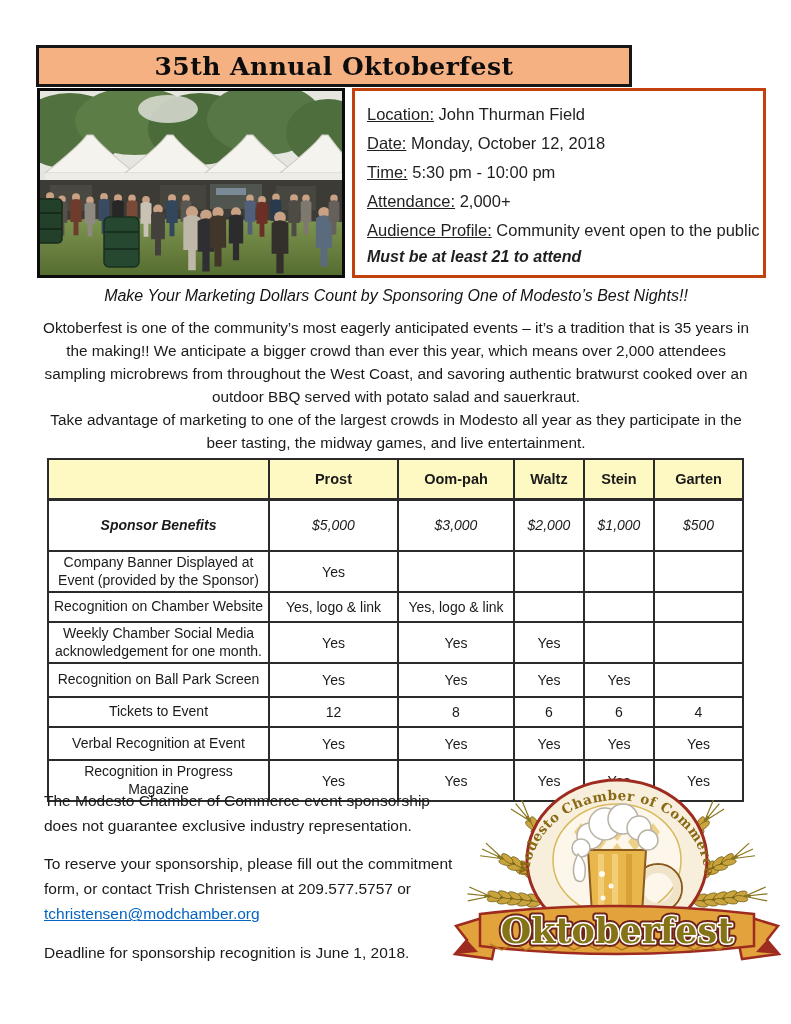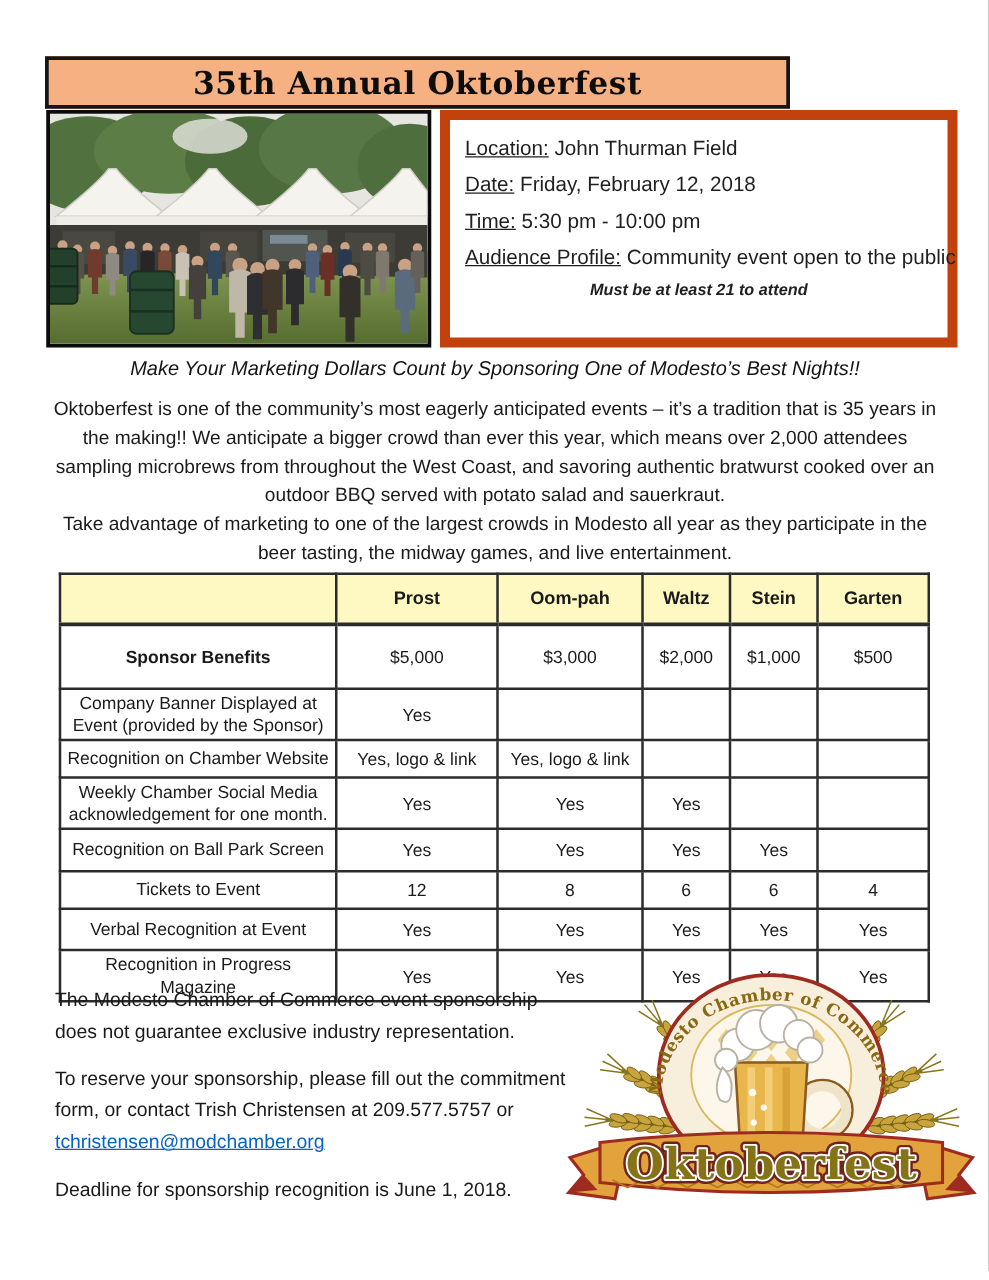--- a/index.html
+++ b/index.html
@@ -16,27 +16,27 @@
     font-family:"DejaVu Serif", serif; font-weight:bold; font-size:25px;
     letter-spacing:0.5px; color:#0d0d0d;
   }
   .photo {
     position:absolute; left:37px; top:88px; width:308px; height:190px;
     border:3px solid #0b0b0b; background:#E6E6E0;
   }
   .photo svg { display:block; width:100%; height:100%; }
   .info-box {
     position:absolute; left:352px; top:88px; width:414px; height:190px;
-    border:8px solid #c2410c; padding:9px 12px 3px 12px; background:#fff;
+    border:3px solid #c2410c; padding:9px 12px 3px 12px; background:#fff;
   }
   .info-row { font-size:16.5px; line-height:29px; white-space:nowrap; }
   .info-row .lbl { text-decoration:underline; }
   .info-note {
-    text-align:center; font-weight:bold; font-style:italic;
-    font-size:13px; margin-top:3px;
+    text-align:left; font-weight:bold; font-style:italic;
+    font-size:16px; margin-top:3px;
   }
   .tagline {
     position:absolute; left:36px; top:287px; width:720px;
     text-align:center; font-weight:normal; font-style:italic; font-size:16px;
     color:#141414;
   }
   .intro {
     position:absolute; left:40px; top:317px; width:712px;
     text-align:center; font-size:15.3px; line-height:22.9px; color:#1a1a1a;
   }
@@ -47,21 +47,21 @@
   }
   table.sponsor td, table.sponsor th {
     border:2px solid #2b2b2b; text-align:center; vertical-align:middle;
     padding:2px 4px; font-weight:normal;
   }
   table.sponsor tr.head th {
     background:#fef9c3; font-weight:bold; height:40px; font-size:14.5px;
     border-bottom:3px solid #2b2b2b;
   }
   td.rowlabel { line-height:1.25; }
-  tr.r0 td { height:52px; } tr.r0 td.rowlabel { font-weight:bold; }
+  tr.r0 td { height:52px;font-style:italic; } tr.r0 td.rowlabel { font-weight:bold; }
   tr.r1 td { height:40px; } tr.r2 td { height:30px; } tr.r3 td { height:40px; }
   tr.r4 td { height:34px; } tr.r5 td { height:30px; } tr.r6 td { height:33px; }
   tr.r7 td { height:33px; }
   .footer-left {
     position:absolute; left:44px; top:788px; width:418px;
     font-size:15.5px; line-height:1.62; color:#1a1a1a;
   }
   .footer-left p { margin-bottom:13px; }
   .footer-left a { color:#0563C1; text-decoration:underline; }
   .logo-wrap {
@@ -156,25 +156,29 @@
     </svg>
   </div>
 
   <div class="info-box">
     <div class="info-row">
       <span class="lbl">Location:</span>
       <span>John Thurman Field</span>
     </div>
     <div class="info-row">
       <span class="lbl">Date:</span>
-      <span>Friday, February 12, 2018</span>
+      <span>Monday, October 12, 2018</span>
     </div>
     <div class="info-row">
       <span class="lbl">Time:</span>
       <span>5:30 pm - 10:00 pm</span>
+    </div>
+    <div class="info-row">
+      <span class="lbl">Attendance:</span>
+      <span>2,000+</span>
     </div>
     <div class="info-row">
       <span class="lbl">Audience Profile:</span>
       <span>Community event open to the public</span>
     </div>
     <div class="info-note">Must be at least 21 to attend</div>
   </div>
 
   <div class="tagline">Make Your Marketing Dollars Count by Sponsoring One of Modesto’s Best Nights!!</div>
 

